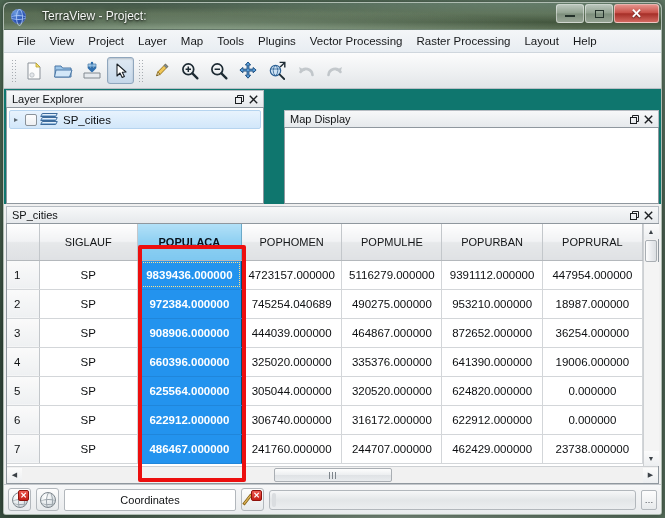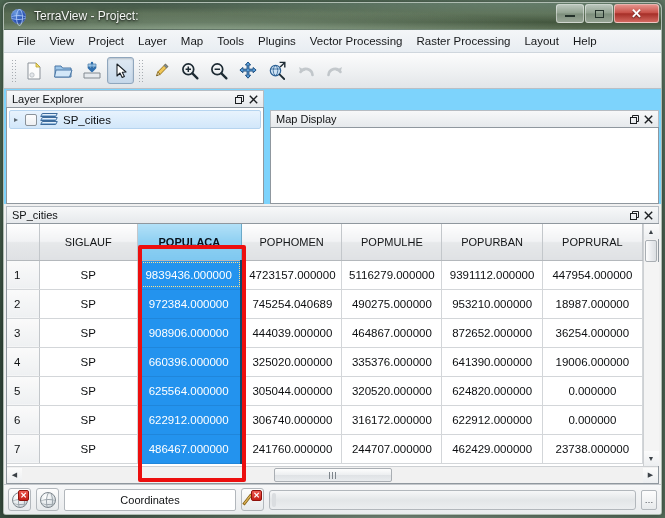--- a/index.html
+++ b/index.html
@@ -51,21 +51,21 @@
     background: radial-gradient(circle at 33% 28%, #6f9fe0 0%, #2a56b8 48%, #16337d 100%);
     box-shadow: inset 0 0 2px rgba(255,255,255,.6);
     position: relative;
   }
   .title-globe::before, .title-globe::after {
     content: ""; position: absolute; border: .6px solid rgba(190,215,255,.75);
   }
   .title-globe::before { left: 5px; top: 0; width: 5px; height: 15px; border-radius: 50%; }
   .title-globe::after  { left: 0; top: 6px; width: 15px; height: 3px; border-radius: 50%; border-left: none; border-right: none; }
   #title-text {
-    margin-left: 8px;
+    margin-left: 16px;
     color: #f4f7f4; font-size: 12px;
     text-shadow: 0 1px 2px rgba(0,0,0,.75), 0 0 5px rgba(0,0,0,.5);
     white-space: nowrap;
   }
   #wincontrols {
     position: absolute; right: 2px; top: 1px;
     display: flex; gap: 1px;
   }
   .wbtn {
     width: 28px; height: 19px;
@@ -122,23 +122,23 @@
     border-color: #8fa6bd;
     background: linear-gradient(to bottom, #dfe9f3 0%, #c6d8ea 100%);
     box-shadow: inset 0 1px 2px rgba(0,0,0,.18);
   }
   .tb-btn.disabled { opacity: .38; }
 
   
   #panels {
     flex: 0 0 115px; height: 115px;
     display: flex;
-    background: #7dd3fc;
+    background: #0f766e;
     padding: 1px 2px 0 2px;
-    gap: 6px;
+    gap: 20px;
   }
   .panel { display: flex; flex-direction: column; min-width: 0; }
   #panel-layer { flex: 0 0 258px; }
   #panel-map { flex: 1 1 auto; margin-top: 20px; }
   .panel-header {
     height: 17px; flex: 0 0 17px;
     background: linear-gradient(to bottom, #f7f8f9 0%, #e6e9ec 100%);
     border: 1px solid #b6bcc2; border-bottom: none;
     display: flex; align-items: center;
     padding: 0 3px 0 5px;
@@ -220,22 +220,23 @@
     text-align: center; white-space: nowrap;
     background: #ffffff;
   }
   table.grid td.rownum {
     background: linear-gradient(to bottom, #fafafa 0%, #eef0f2 100%);
     text-align: left; padding-left: 7px; color: #101214;
     border-right: 1px solid #c3c7cb;
   }
   table.grid td.sel-cell {
     background: #2393ee; color: #ffffff;
-    border-right: 4px solid #0c4a6e;
+    border-right: 1px solid #0c4a6e;
     border-bottom: 1px solid #1f86db;
+    font-weight: bold;
   }
   table.grid td.sel-cell.focus-cell { outline: 1px dotted #ffe08a; outline-offset: -3px; }
 
   .col-rownum { width: 32px; }
   .col-sigla  { width: 98px; }
   .col-pop    { width: 104px; }
   .col-std    { width: 100px; }
 
   
   #annot {

